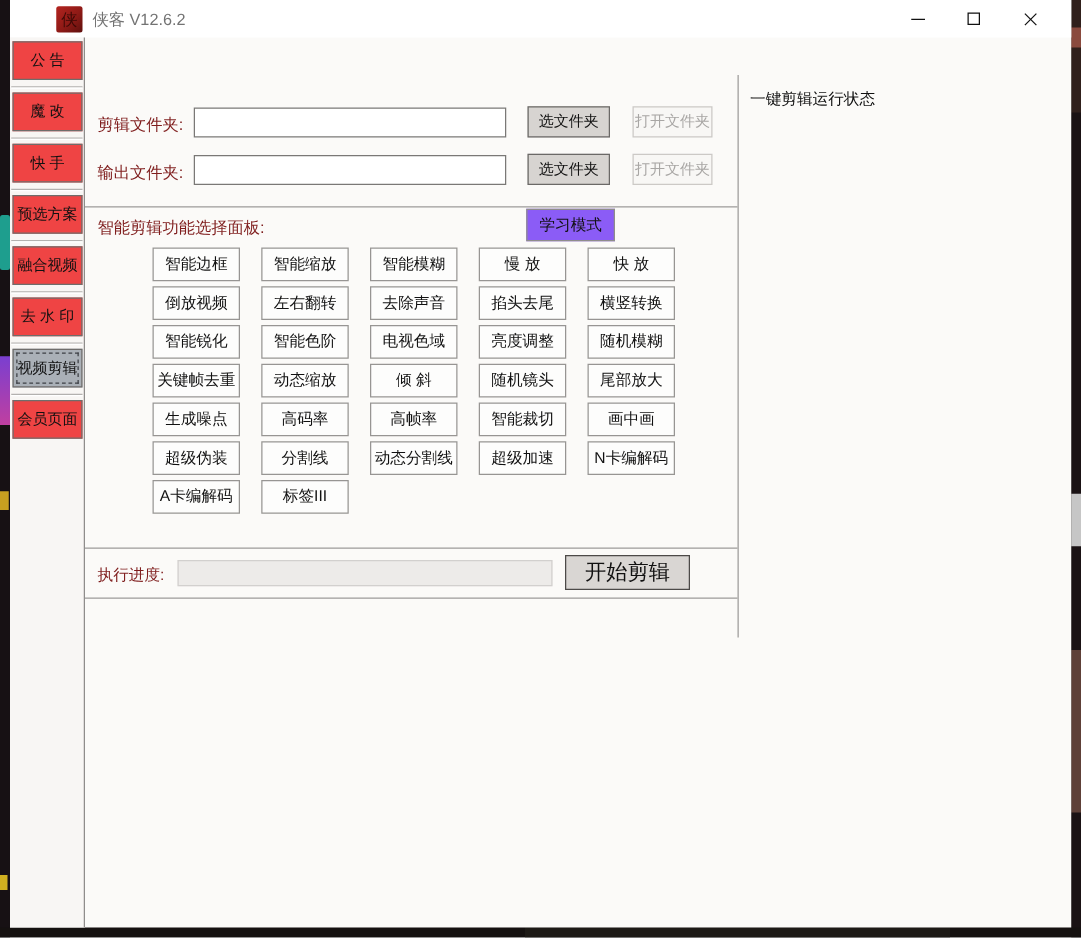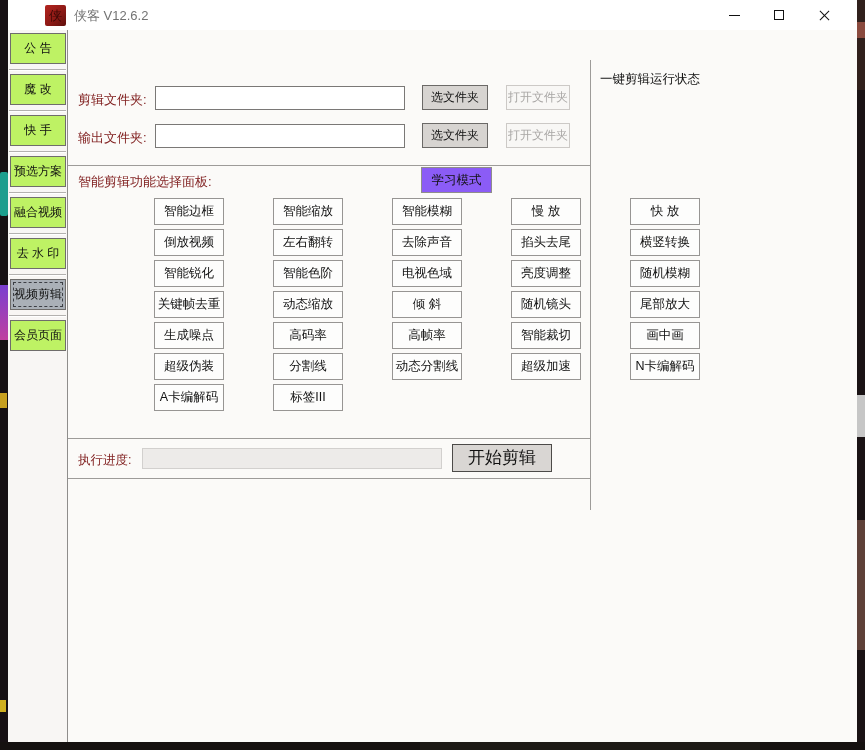--- a/index.html
+++ b/index.html
@@ -23,21 +23,21 @@
 
   .cap-btn { position:absolute; top:0; width:45px; height:30px; cursor:default; }
   .cap-btn .bar { position:absolute; left:17px; top:15px; width:11px; height:1px; background:#111; }
   .cap-btn .box { position:absolute; left:17px; top:10px; width:10px; height:10px; border:1px solid #111; }
   .cap-btn .x1,.cap-btn .x2 { position:absolute; left:16px; top:15px; width:13px; height:1px; background:#111; }
   .cap-btn .x1 { transform:rotate(45deg); } .cap-btn .x2 { transform:rotate(-45deg); }
 
   
   #sidebar { position:absolute; left:0; top:30px; width:60px; height:712px;
     background:#f8f6f4; border-right:1px solid #8f8d8b; }
-  .sbtn { position:absolute; left:2px; width:56px; height:31px; background:#bef264;
+  .sbtn { position:absolute; left:2px; width:56px; height:31px; background:#ef4444;
     border:1px solid #6f6d6b; font-size:12px; color:#111; text-align:center;
     line-height:29px; white-space:nowrap; overflow:hidden; cursor:pointer; }
   .sbtn.selected { background:#aab0b7; outline:1px dashed #3c3f45; outline-offset:-4px; }
   .ssep { position:absolute; left:1px; right:1px; height:2px;
     border-top:1px solid #b3b1af; border-bottom:1px solid #ffffff; }
 
   
   .flabel { position:absolute; font-size:13px; color:#7f1d1d; white-space:nowrap; }
   .tinput { position:absolute; width:250px; height:24px; background:#fff;
     border:1px solid #7a7876; font-size:12px; padding:0 4px; color:#111; }
@@ -46,21 +46,21 @@
   .btn-grey { background:#d7d4d1; border:1px solid #6b6967; }
   .btn-disabled { background:#f8f7f5; border:1px solid #ccc9c6; color:#a8a6a4; cursor:default; }
   .btn-light { background:#8b5cf6; border:1px solid #8f8d8b; }
 
   .hline { position:absolute; left:60px; width:522px; height:1px; background:#9d9b99; }
   #vline { position:absolute; left:582px; top:60px; width:1px; height:450px; background:#9d9b99; }
 
   .frow { position:absolute; left:114px; display:flex; gap:17px; }
   .fbtn { width:70px; height:27px; background:#fdfdfc; border:1px solid #979593;
     font-size:12.5px; color:#111; text-align:center; line-height:25px;
-    white-space:nowrap; overflow:hidden; cursor:pointer;margin-left:32px; }
+    white-space:nowrap; overflow:hidden; cursor:pointer; }
 
   #progress-track { position:absolute; left:134px; top:448px; width:300px; height:21px;
     background:#edebe9; border:1px solid #d2d0ce; }
   #progress-fill { height:100%; background:#06b025; width:0; }
   #start-btn { position:absolute; left:444px; top:444px; width:100px; height:28px;
     background:#d9d6d3; border:1px solid #4c4a48; font-size:17px; line-height:26px; }
 
   #status-text { position:absolute; left:592px; top:71px; font-size:12.5px; color:#111; white-space:nowrap; }
 </style>
 </head>

